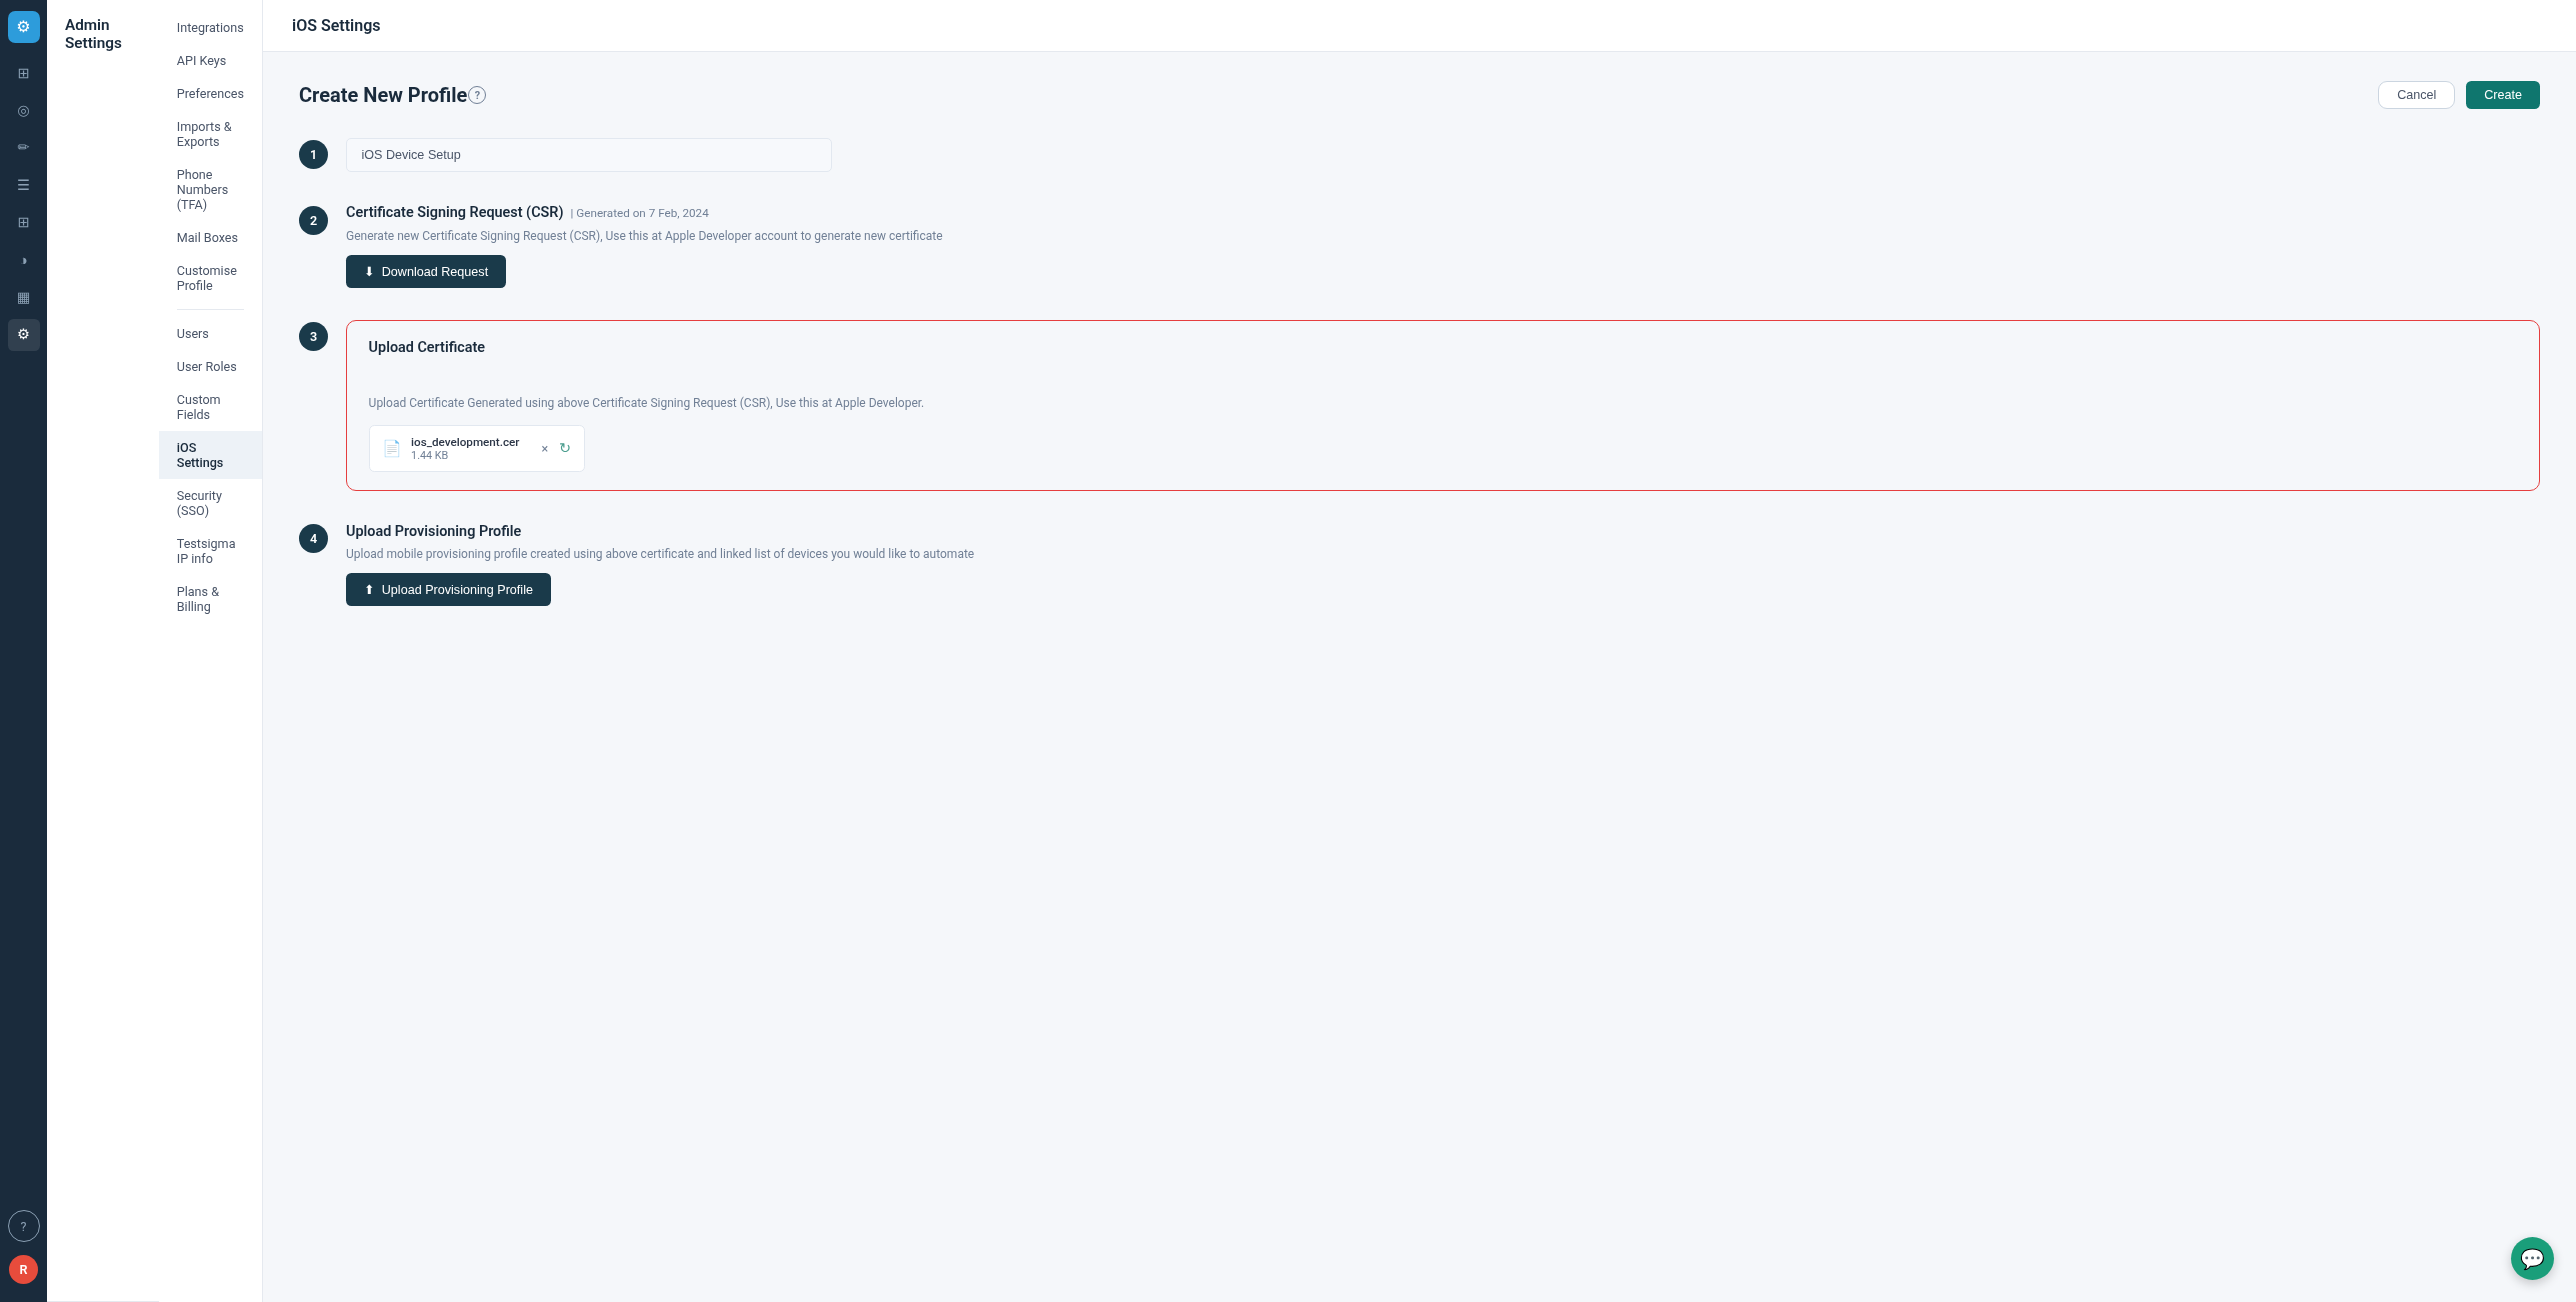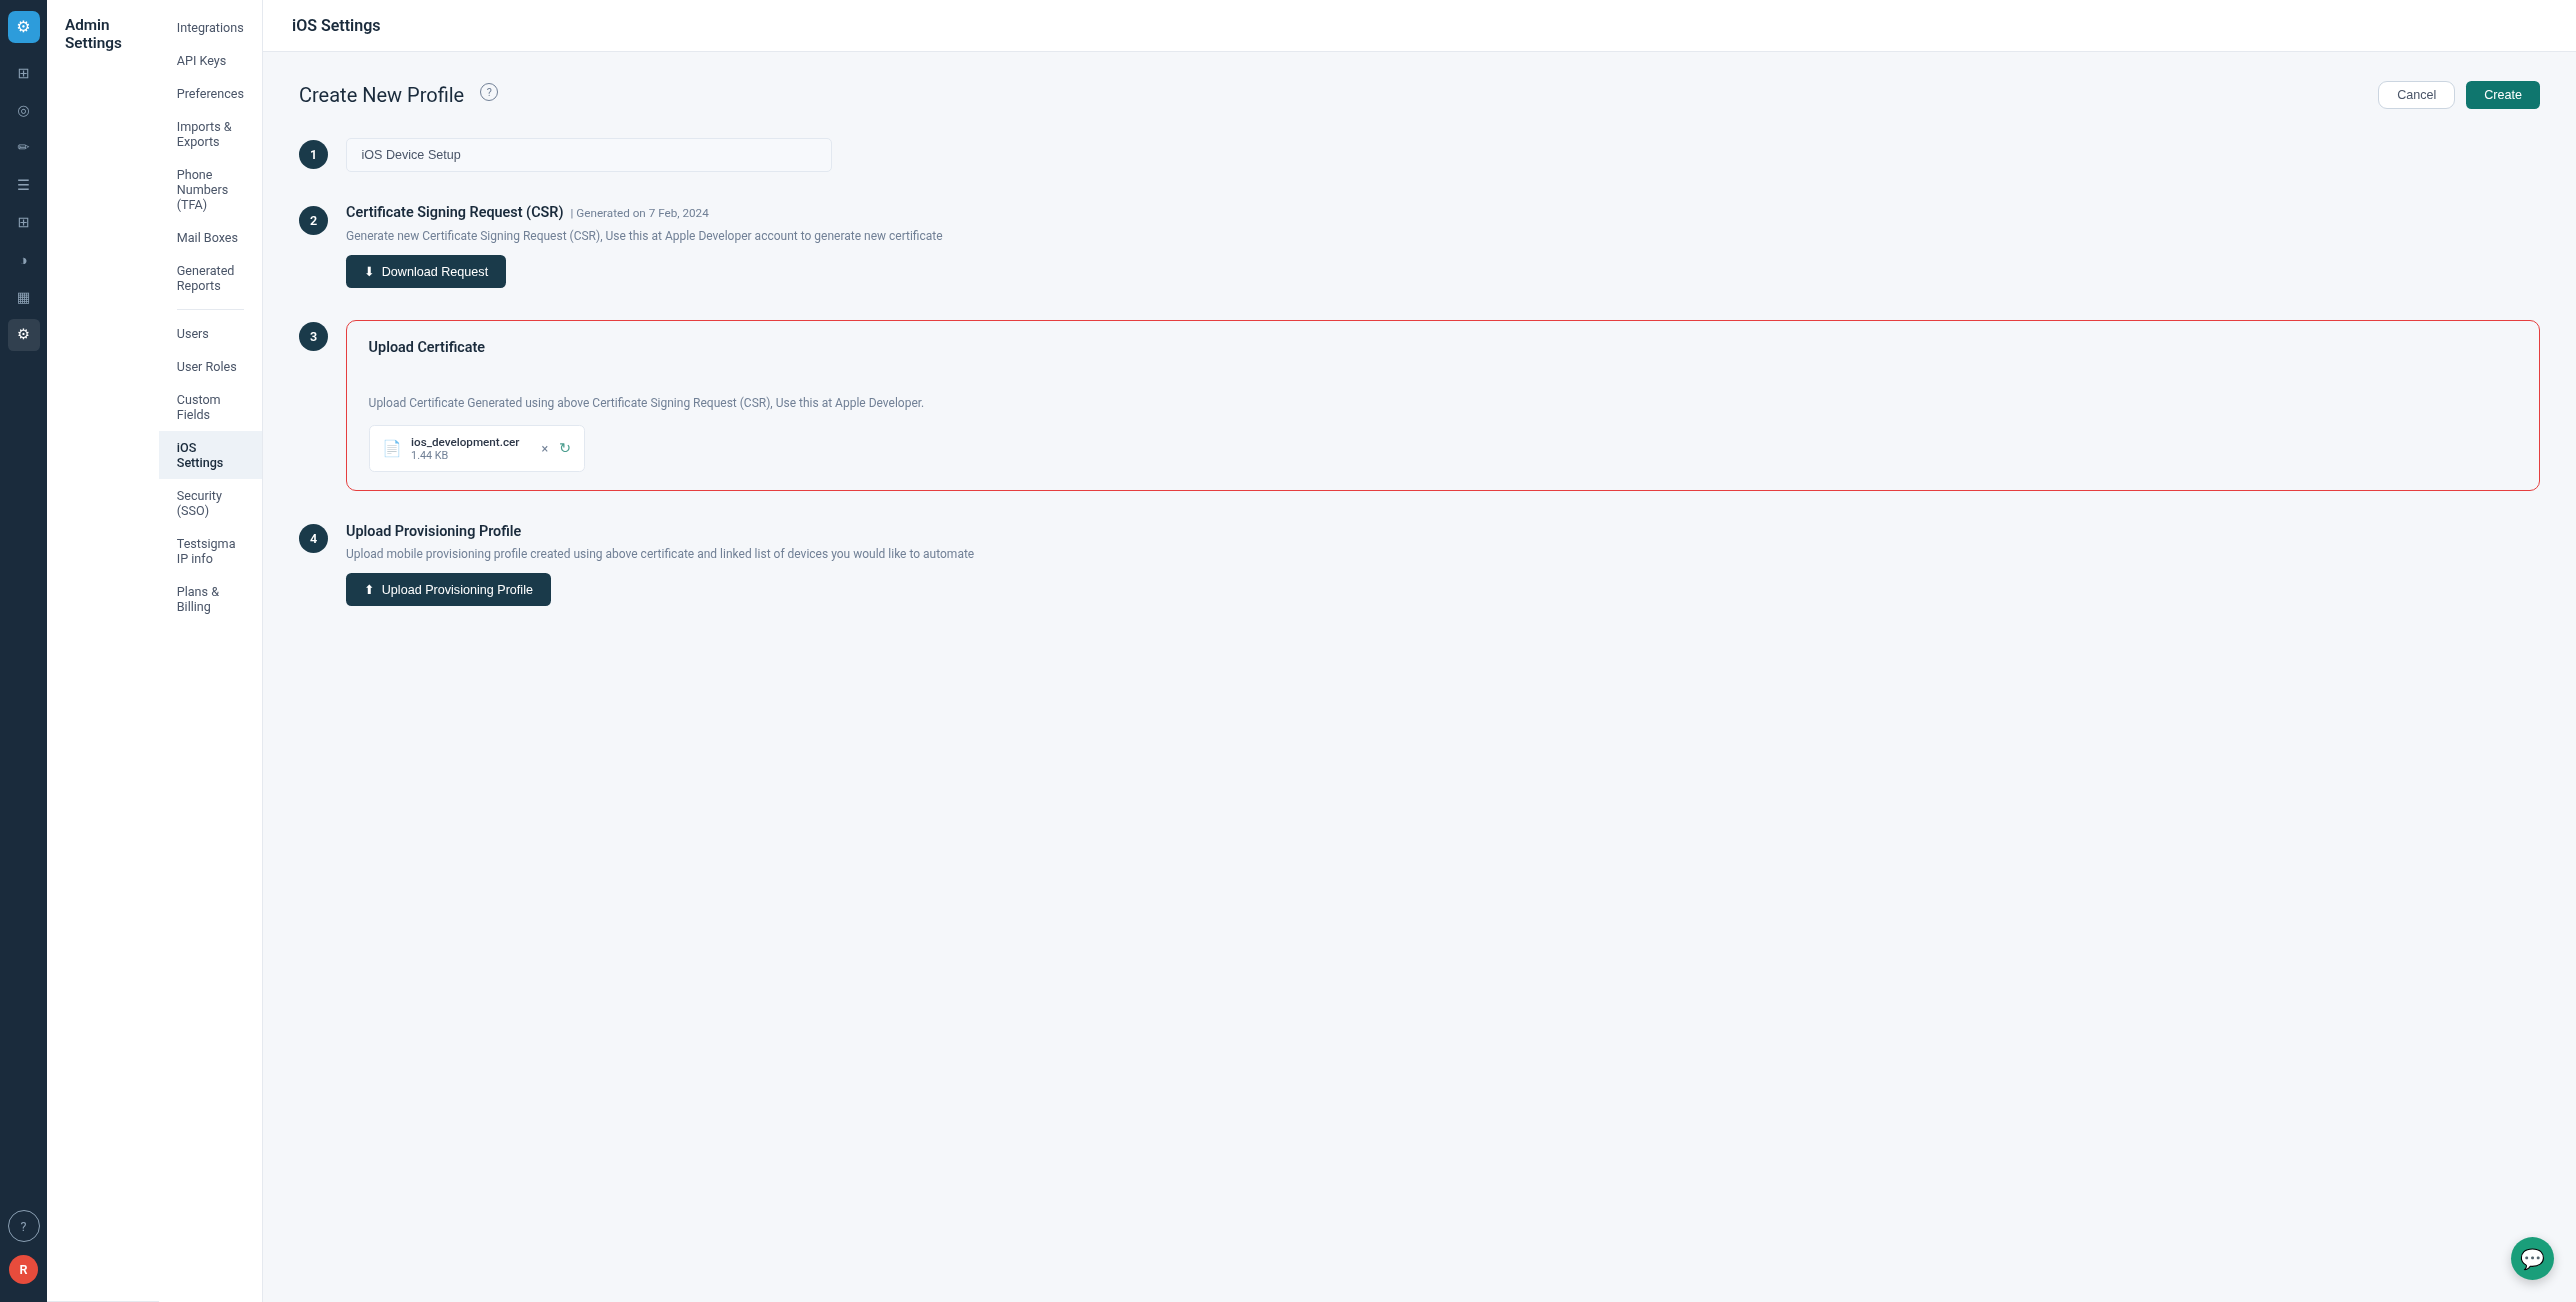--- a/index.html
+++ b/index.html
@@ -110,24 +110,24 @@
 
     
     .create-profile-header {
       display: flex;
       align-items: center;
       justify-content: space-between;
       margin-bottom: 29px;
     }
     .create-profile-title {
       display: flex;
-      align-items: flex-start;
-      gap: 16px;
+      align-items: center;
+      gap: 1px;
       font-size: 20px;
-      font-weight: 400;
+      font-weight: 700;
       color: #1a2b3c;
     }
     .help-icon {
       width: 18px; height: 18px;
       border-radius: 50%;
       border: 1.3px solid #718096;
       display: flex; align-items: center; justify-content: center;
       font-size: 10.8px;
       color: #718096;
       cursor: pointer;
@@ -344,21 +344,21 @@
 
 <div class="sidebar">
   <div class="sidebar-header">Admin Settings</div>
   <nav class="sidebar-nav">
     <div class="sidebar-item">Integrations</div>
     <div class="sidebar-item">API Keys</div>
     <div class="sidebar-item">Preferences</div>
     <div class="sidebar-item">Imports &amp; Exports</div>
     <div class="sidebar-item">Phone Numbers (TFA)</div>
     <div class="sidebar-item">Mail Boxes</div>
-    <div class="sidebar-item">Generated Reports</div>
+    <div class="sidebar-item">Customise Profile</div>
     <div class="sidebar-divider"></div>
     <div class="sidebar-item">Users</div>
     <div class="sidebar-item">User Roles</div>
     <div class="sidebar-item">Custom Fields</div>
     <div class="sidebar-item active">iOS Settings</div>
     <div class="sidebar-item">Security (SSO)</div>
     <div class="sidebar-item">Testsigma IP info</div>
     <div class="sidebar-item">Plans &amp; Billing</div>
   </nav>
 </div>

